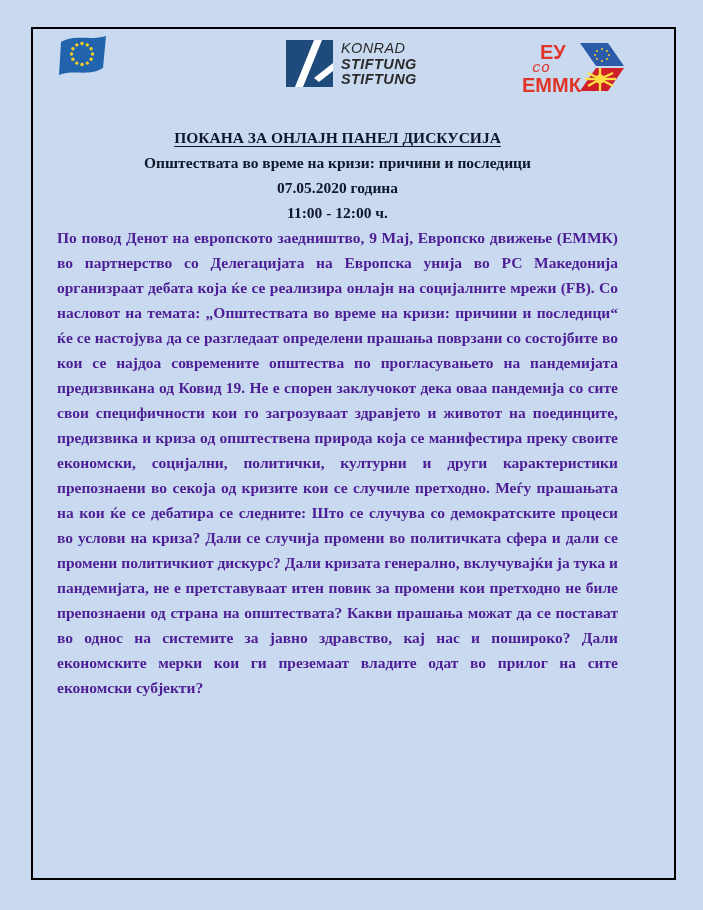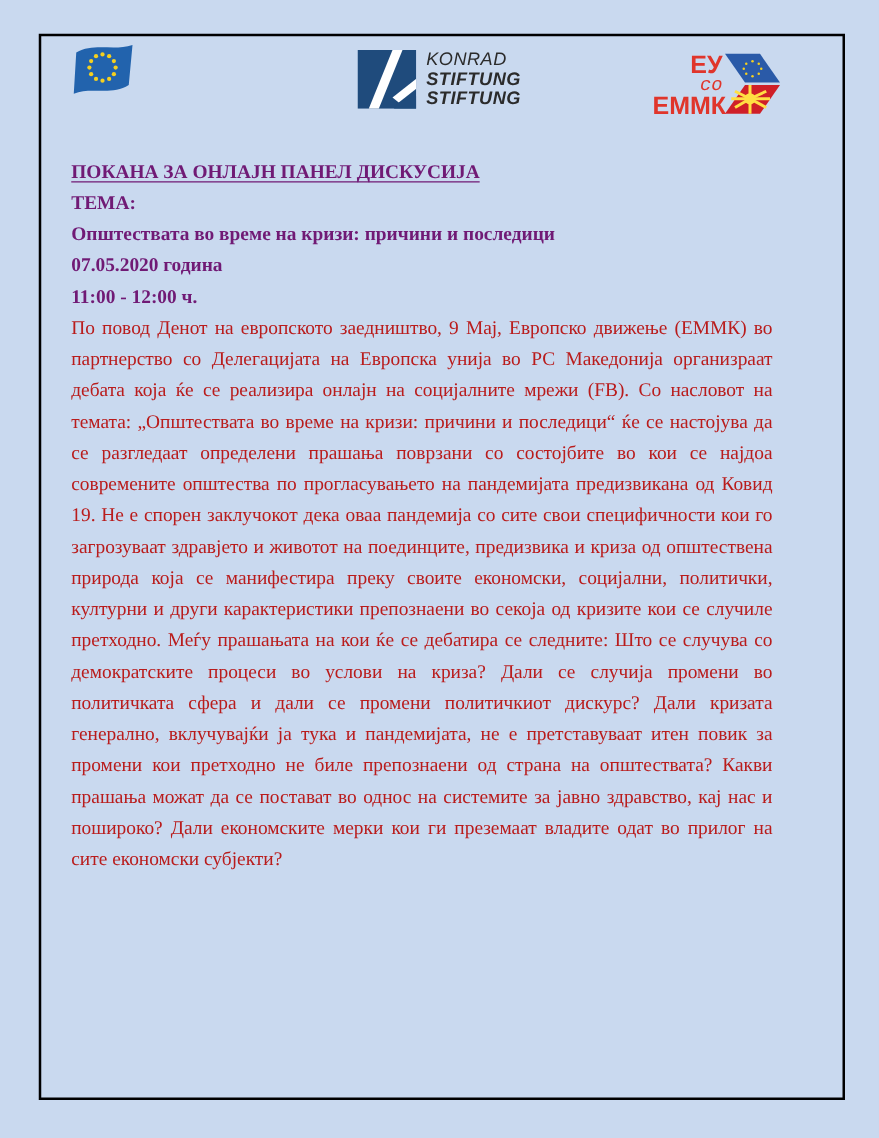--- a/index.html
+++ b/index.html
@@ -49,50 +49,52 @@
     letter-spacing: 0.4px;
     margin-top: 1px;
     font-style: italic;
   }
   .kas-text .b { font-weight: bold; }
   
   .logo-eut { position: absolute; left: 489px; top: 13px; display: flex; gap: 2px; }
   .eut-text {
     font-family: "Liberation Sans", sans-serif;
     color: #e0352b;
-    text-align: right;
+    text-align: left;
     width: 56px;
     line-height: 1;
   }
   .eut-eu   { font-weight: bold; font-size: 20px; margin-left: 18px; }
   .eut-so   { font-family: Liberation Mono, monospace; font-style: italic; font-size: 15px; margin: -1px 0 -1px 10px; }
   .eut-tebe { font-weight: bold; font-size: 20px; }
   
   .content {
     position: absolute;
     top: 96px;
     left: 24px;
     width: 561px;
   }
   .heading {
+    text-align: center;
     font-weight: bold;
     font-size: 15.5px;
     line-height: 25px;
-    color: #701a75;
+    color: #0f172a;
   }
   .heading .title {
     text-decoration: underline;
     text-underline-offset: 3px;
   }
   .bodytext {
     margin: 0;
     text-align: justify;
     font-size: 15.5px;
     line-height: 25px;
-    color: #b91c1c;
+    color: #4c1d95;
+    font-weight: bold;
   }
 </style>
 </head>
 <body>
 
 <div class="canvas">
   <div class="border-box">
 
     <div class="logos">
 
@@ -161,21 +163,20 @@
           </g>
           <circle cx="20" cy="37" r="4.5" fill="#ffdf43"></circle>
         </svg>
       </div>
 
     </div>
 
     <div class="content">
       <div class="heading">
         <div class="title">ПОКАНА ЗА ОНЛАЈН ПАНЕЛ ДИСКУСИЈА</div>
-        <div>ТЕМА:</div>
         <div>Општествата во време на кризи: причини и последици</div>
         <div>07.05.2020 година</div>
         <div>11:00 - 12:00 ч.</div>
       </div>
       <p class="bodytext">По повод Денот на европското заедништво, 9 Мај, Европско движење (ЕММК) во партнерство со Делегацијата на Европска унија во РС Македонија организраат дебата која ќе се реализира онлајн на социјалните мрежи (FB). Со насловот на темата: „Општествата во време на кризи: причини и последици“ ќе се настојува да се разгледаат определени прашања поврзани со состојбите во кои се најдоа современите општества по прогласувањето на пандемијата предизвикана од Ковид 19. Не е спорен заклучокот дека оваа пандемија со сите свои специфичности кои го загрозуваат здравјето и животот на поединците, предизвика и криза од општествена природа која се манифестира преку своите економски, социјални, политички, културни и други карактеристики препознаени во секоја од кризите кои се случиле претходно. Меѓу прашањата на кои ќе се дебатира се следните: Што се случува со демократските процеси во услови на криза? Дали се случија промени во политичката сфера и дали се промени политичкиот дискурс? Дали кризата генерално, вклучувајќи ја тука и пандемијата, не е претставуваат итен повик за промени кои претходно не биле препознаени од страна на општествата? Какви прашања можат да се постават во однос на системите за јавно здравство, кај нас и пошироко? Дали економските мерки кои ги преземаат владите одат во прилог на сите економски субјекти?</p>
     </div>
 
   </div>
 </div>
 

